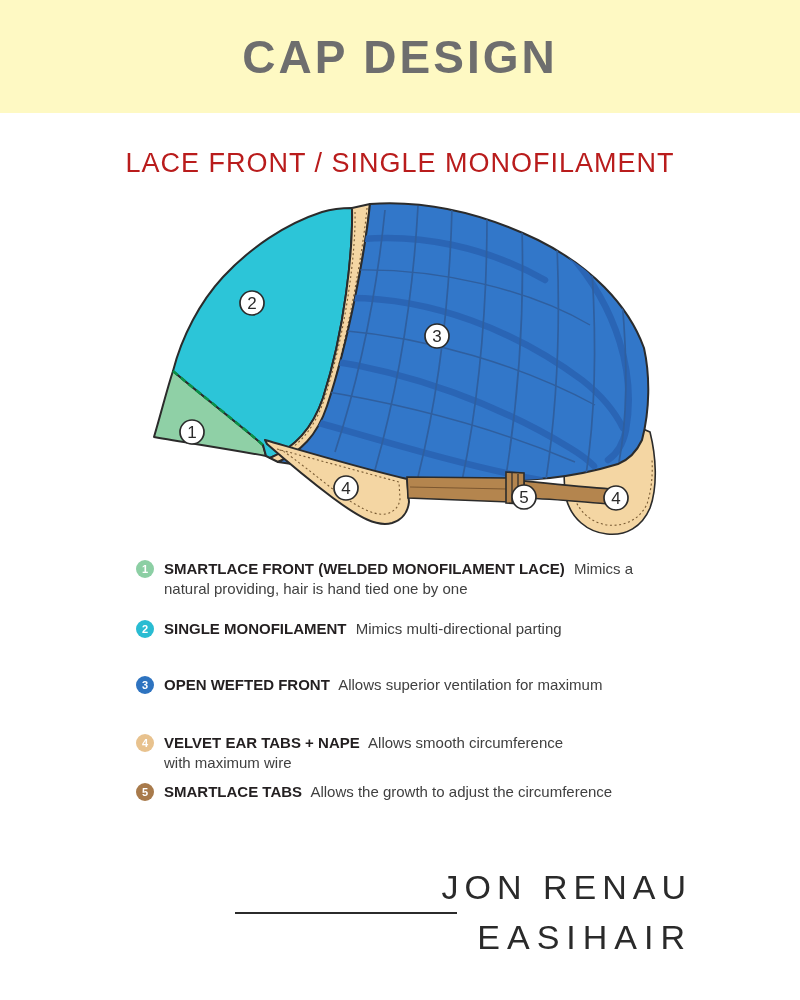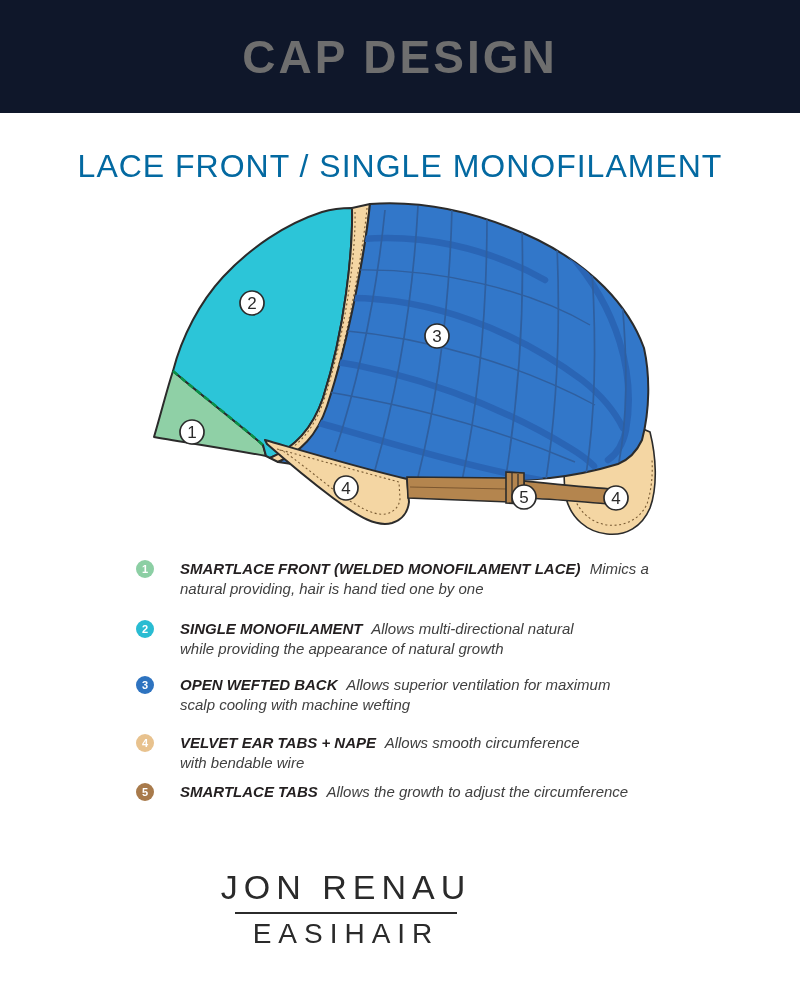--- a/index.html
+++ b/index.html
@@ -1,44 +1,44 @@
 <!DOCTYPE html>
 <html><head>
 <meta charset="utf-8">
 <style>
   html,body{margin:0;padding:0;background:#ffffff;}
   .page{position:relative;width:800px;height:1000px;background:#ffffff;overflow:hidden;
         font-family:"Liberation Sans", sans-serif;}
-  .header{position:absolute;left:0;top:0;width:800px;height:113px;background:#0f172a;
+  .header{position:absolute;left:0;top:0;width:800px;height:113px;background:#fef9c3;
           display:flex;align-items:center;justify-content:center;}
   .header h1{margin:0;font-size:46px;font-weight:bold;letter-spacing:3px;color:#6e6e6e;}
   .subtitle{position:absolute;left:0;top:148px;width:800px;text-align:center;
-            font-size:32px;font-weight:400;letter-spacing:1px;color:#0369a1;}
+            font-size:27px;font-weight:400;letter-spacing:1px;color:#b91c1c;}
   .diagram{position:absolute;left:120px;top:190px;width:560px;height:360px;}
   .outline{stroke:#2b2b2b;stroke-width:2;stroke-linejoin:round;}
   .thin-outline{stroke:#2b2b2b;stroke-width:1.6;}
   .stitch{fill:none;stroke:#7a5c34;stroke-width:1.1;stroke-dasharray:2,2.6;}
   .weft-thick{fill:none;stroke-width:6.5;stroke-linecap:round;}
   .weft-thin{fill:none;stroke-width:1.7;}
   .grid-thin{fill:none;stroke-width:1.4;}
   .green-dash{fill:none;stroke-width:2.6;stroke-dasharray:6,4;}
   .callout-circle{fill:#ffffff;stroke:#2b2b2b;stroke-width:1.7;}
   .callout-num{font-family:"Liberation Sans",sans-serif;font-size:17px;fill:#2b2b2b;
                text-anchor:middle;}
   .legend{position:absolute;left:136px;top:0;width:560px;}
   .legend-item{position:absolute;display:flex;align-items:flex-start;}
   .lcircle{width:18px;height:18px;border-radius:50%;flex:0 0 18px;margin-top:1px;
            display:flex;align-items:center;justify-content:center;}
   .lcircle span{color:#ffffff;font-size:11px;font-weight:bold;}
-  .ltext{margin-left:26px;width:505px;font-size:15px;line-height:20px;color:#404040;font-style:italic;}
+  .ltext{margin-left:10px;width:505px;font-size:15px;line-height:20px;color:#404040;}
   .lbold{font-weight:bold;color:#231f20;margin-right:5px;}
-  .brand{position:absolute;left:0;top:868px;width:692px;text-align:center;color:#2a2a2a;}
+  .brand{position:absolute;left:0;top:868px;width:692px;text-align:right;color:#2a2a2a;}
   .brand-line1{font-size:34px;letter-spacing:6px;font-weight:400;}
   .brand-divider{width:222px;height:0;border-top:2px solid #2b2b2b;margin:5px auto 4px auto;}
-  .brand-line2{font-size:28px;letter-spacing:7px;font-weight:400;}
+  .brand-line2{font-size:34px;letter-spacing:7px;font-weight:400;}
 </style>
 </head>
 <body>
 
 <div class="page">
 
   <div class="header">
     <h1>CAP DESIGN</h1>
   </div>
 
@@ -150,44 +150,42 @@
         <span>natural providing, hair is hand tied one by one</span>
       </div>
     </div>
 
     <div class="legend-item" style="top:619px;">
       <div class="lcircle" style="background-color: rgb(41, 188, 210);">
         <span>2</span>
       </div>
       <div class="ltext">
         <span class="lbold">SINGLE MONOFILAMENT</span>
-        <span>Allows multi-directional natural</span><br>
-        <span>while providing the appearance of natural growth</span>
+        <span>Mimics multi-directional parting</span><br>
       </div>
     </div>
 
     <div class="legend-item" style="top:675px;">
       <div class="lcircle" style="background-color: rgb(46, 115, 192);">
         <span>3</span>
       </div>
       <div class="ltext">
-        <span class="lbold">OPEN WEFTED BACK</span>
+        <span class="lbold">OPEN WEFTED FRONT</span>
         <span>Allows superior ventilation for maximum</span><br>
-        <span>scalp cooling  with machine wefting</span>
       </div>
     </div>
 
     <div class="legend-item" style="top:733px;">
       <div class="lcircle" style="background-color: rgb(232, 194, 142);">
         <span>4</span>
       </div>
       <div class="ltext">
         <span class="lbold">VELVET EAR TABS + NAPE</span>
         <span>Allows smooth circumference</span><br>
-        <span>with bendable wire</span>
+        <span>with maximum wire</span>
       </div>
     </div>
 
     <div class="legend-item" style="top:782px;">
       <div class="lcircle" style="background-color: rgb(168, 122, 75);">
         <span>5</span>
       </div>
       <div class="ltext">
         <span class="lbold">SMARTLACE TABS</span>
         <span>Allows the growth to adjust the circumference</span><br>

